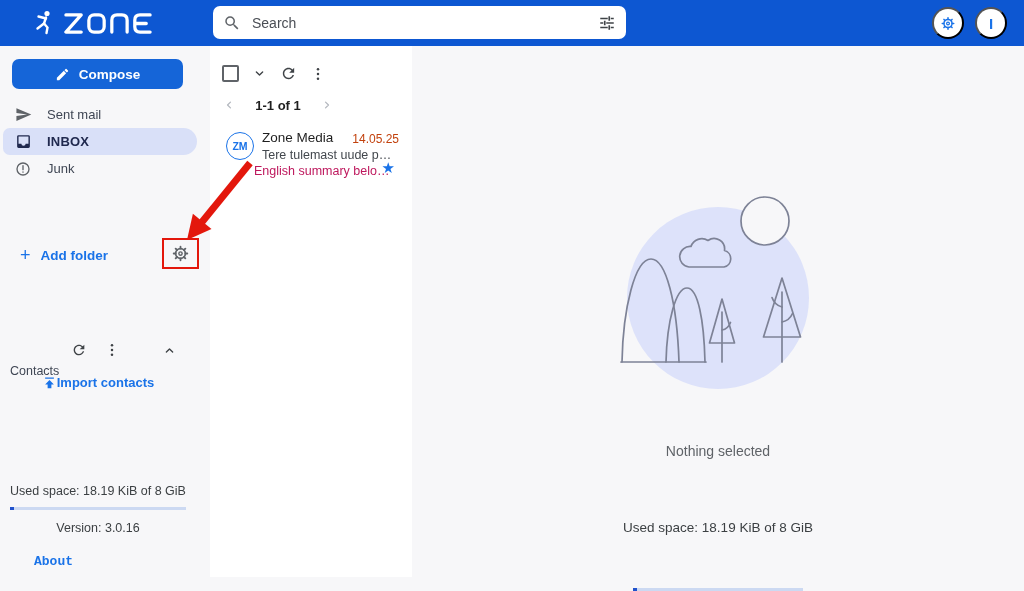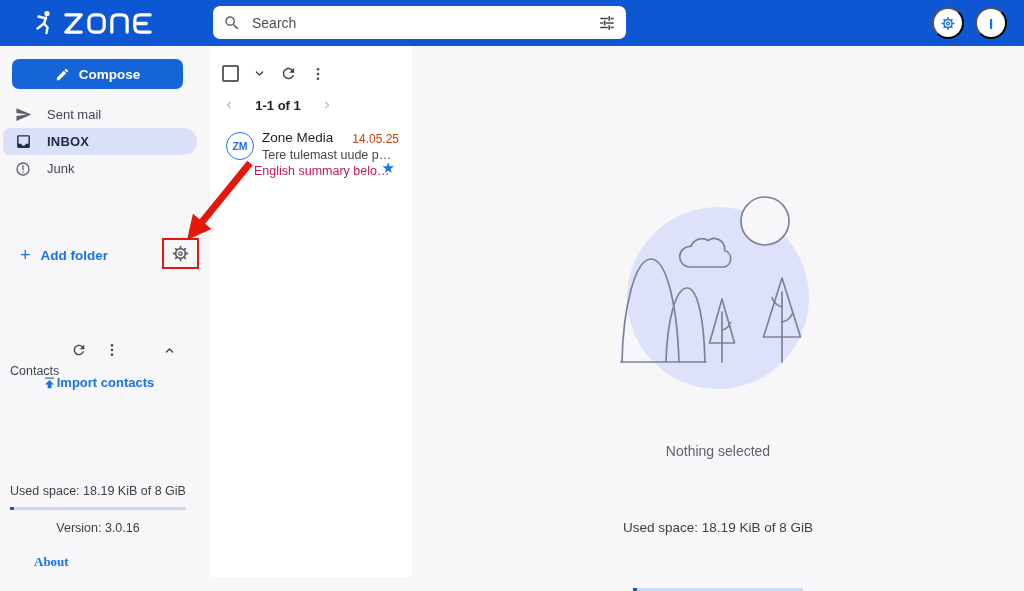--- a/index.html
+++ b/index.html
@@ -40,21 +40,21 @@
   .c-refresh{position:absolute;left:71px;top:1px;}
   .c-more{position:absolute;left:104px;top:1px;}
   .c-collapse{position:absolute;left:162px;top:2px;}
   .icon-btn{background:none;border:none;padding:0;cursor:pointer;display:flex;align-items:center;justify-content:center;}
   .import-row{position:absolute;left:0;top:328px;width:196px;display:flex;justify-content:center;align-items:center;
     color:#1a73e8;font-size:13px;font-weight:700;cursor:pointer;background:none;border:none;font-family:inherit;}
   .usage-label{position:absolute;left:0;top:438px;width:196px;text-align:center;font-size:12.5px;color:#3c4043;}
   .sidebar-progress{position:absolute;left:10px;top:461px;width:176px;height:2.5px;background:#ccd9f2;}
   .progress-fill{position:absolute;left:0;top:0;height:100%;width:4px;background:#2152cc;}
   .powered{position:absolute;left:0;top:474px;width:196px;text-align:center;font-size:12.5px;color:#3c4043;line-height:16px;}
-  .about-link{position:absolute;left:28px;top:507px;font-size:13px;color:#1a73e8;font-weight:700;cursor:pointer;background:none;border:none;font-family:Liberation Serif, serif;}
+  .about-link{position:absolute;left:28px;top:507px;font-size:13px;color:#1a73e8;font-weight:700;cursor:pointer;background:none;border:none;font-family:Liberation Mono, monospace;}
   
   .list-col{position:absolute;left:210px;top:46px;width:202px;height:531px;background:#fff;}
   .list-toolbar{position:absolute;left:12px;top:19px;display:flex;align-items:center;gap:13px;height:17px;}
   .checkbox{width:13px;height:13px;border:2px solid #5f6368;border-radius:2px;background:#fff;cursor:pointer;}
   .pagination{position:absolute;left:12px;top:50px;width:112px;height:18px;display:flex;align-items:center;justify-content:space-between;}
   .page-label{font-size:13px;font-weight:700;color:#1f1f1f;}
   .email-item{position:absolute;left:0;top:78px;width:202px;height:62px;cursor:pointer;}
   .em-avatar{position:absolute;left:16px;top:8px;width:26px;height:26px;border:1.5px solid #1a73e8;border-radius:50%;
     background:#fff;color:#1a73e8;font-size:10.5px;font-weight:700;display:flex;align-items:center;justify-content:center;}
   .em-sender{position:absolute;left:52px;top:6px;font-size:13.5px;color:#1f1f1f;}

